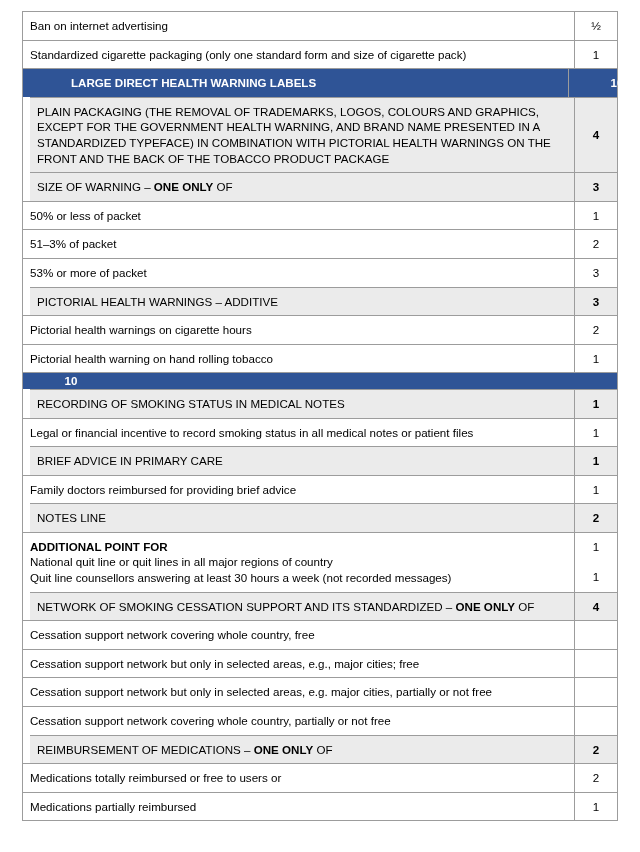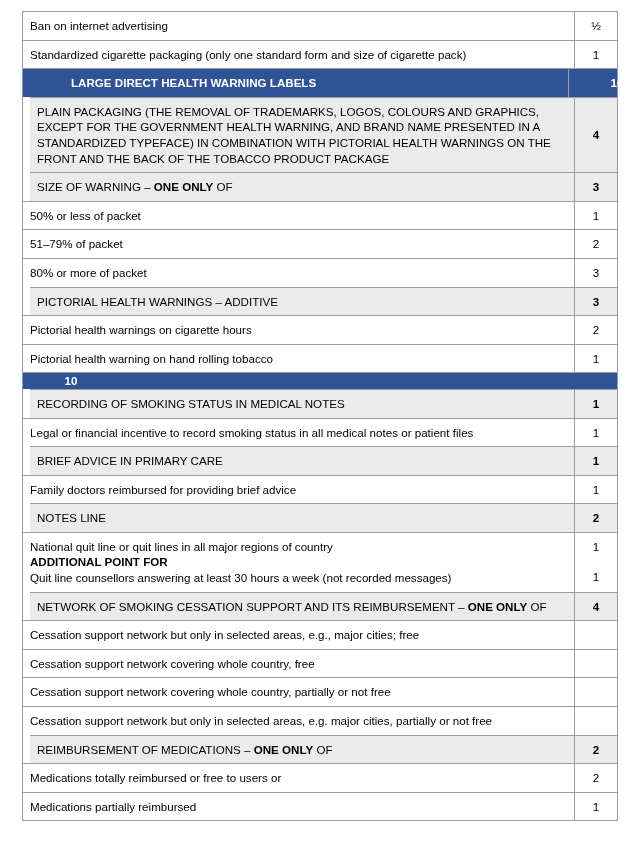--- a/index.html
+++ b/index.html
@@ -125,29 +125,29 @@
       <div class="row item">
         <div class="cell-text">
           <div class="line"><span>50% or less of packet</span></div>
         </div>
         <div class="cell-points">
           <div>1</div>
         </div>
       </div>
       <div class="row item">
         <div class="cell-text">
-          <div class="line"><span>51–79% of packet</span></div>
-        </div>
-        <div class="cell-points">
-          <div>2</div>
-        </div>
-      </div>
-      <div class="row item">
-        <div class="cell-text">
-          <div class="line"><span>80% or more of packet</span></div>
+          <div class="line"><span>51–3% of packet</span></div>
+        </div>
+        <div class="cell-points">
+          <div>2</div>
+        </div>
+      </div>
+      <div class="row item">
+        <div class="cell-text">
+          <div class="line"><span>53% or more of packet</span></div>
         </div>
         <div class="cell-points">
           <div>3</div>
         </div>
       </div>
       <div class="row subheader">
         <div class="cell-text">
           <div class="line"><span>PICTORIAL HEALTH WARNINGS – ADDITIVE</span></div>
         </div>
         <div class="cell-points">
@@ -210,58 +210,58 @@
       <div class="row subheader">
         <div class="cell-text">
           <div class="line"><span>NOTES LINE</span></div>
         </div>
         <div class="cell-points">
           <div>2</div>
         </div>
       </div>
       <div class="row item">
         <div class="cell-text">
+          <div class="line"><span class="b">ADDITIONAL POINT FOR</span></div>
           <div class="line"><span>National quit line or quit lines in all major regions of country</span></div>
-          <div class="line"><span class="b">ADDITIONAL POINT FOR</span></div>
           <div class="line"><span>Quit line counsellors answering at least 30 hours a week (not recorded messages)</span></div>
         </div>
         <div class="cell-points multi">
           <div>1</div>
           <div>1</div>
         </div>
       </div>
       <div class="row subheader">
         <div class="cell-text">
-          <div class="line"><span>NETWORK OF SMOKING CESSATION SUPPORT AND ITS REIMBURSEMENT – </span><span class="b">ONE ONLY</span><span> OF</span></div>
+          <div class="line"><span>NETWORK OF SMOKING CESSATION SUPPORT AND ITS STANDARDIZED – </span><span class="b">ONE ONLY</span><span> OF</span></div>
         </div>
         <div class="cell-points">
           <div>4</div>
         </div>
       </div>
       <div class="row item">
         <div class="cell-text">
+          <div class="line"><span>Cessation support network covering whole country, free</span></div>
+        </div>
+        <div class="cell-points"></div>
+      </div>
+      <div class="row item">
+        <div class="cell-text">
           <div class="line"><span>Cessation support network but only in selected areas, e.g., major cities; free</span></div>
         </div>
         <div class="cell-points"></div>
       </div>
-      <div class="row item">
-        <div class="cell-text">
-          <div class="line"><span>Cessation support network covering whole country, free</span></div>
+      <div class="row item justify">
+        <div class="cell-text">
+          <div class="line"><span>Cessation support network but only in selected areas, e.g. major cities, partially or not free</span></div>
         </div>
         <div class="cell-points"></div>
       </div>
       <div class="row item">
         <div class="cell-text">
           <div class="line"><span>Cessation support network covering whole country, partially or not free</span></div>
-        </div>
-        <div class="cell-points"></div>
-      </div>
-      <div class="row item justify">
-        <div class="cell-text">
-          <div class="line"><span>Cessation support network but only in selected areas, e.g. major cities, partially or not free</span></div>
         </div>
         <div class="cell-points"></div>
       </div>
       <div class="row subheader">
         <div class="cell-text">
           <div class="line"><span>REIMBURSEMENT OF MEDICATIONS – </span><span class="b">ONE ONLY</span><span> OF</span></div>
         </div>
         <div class="cell-points">
           <div>2</div>
         </div>

